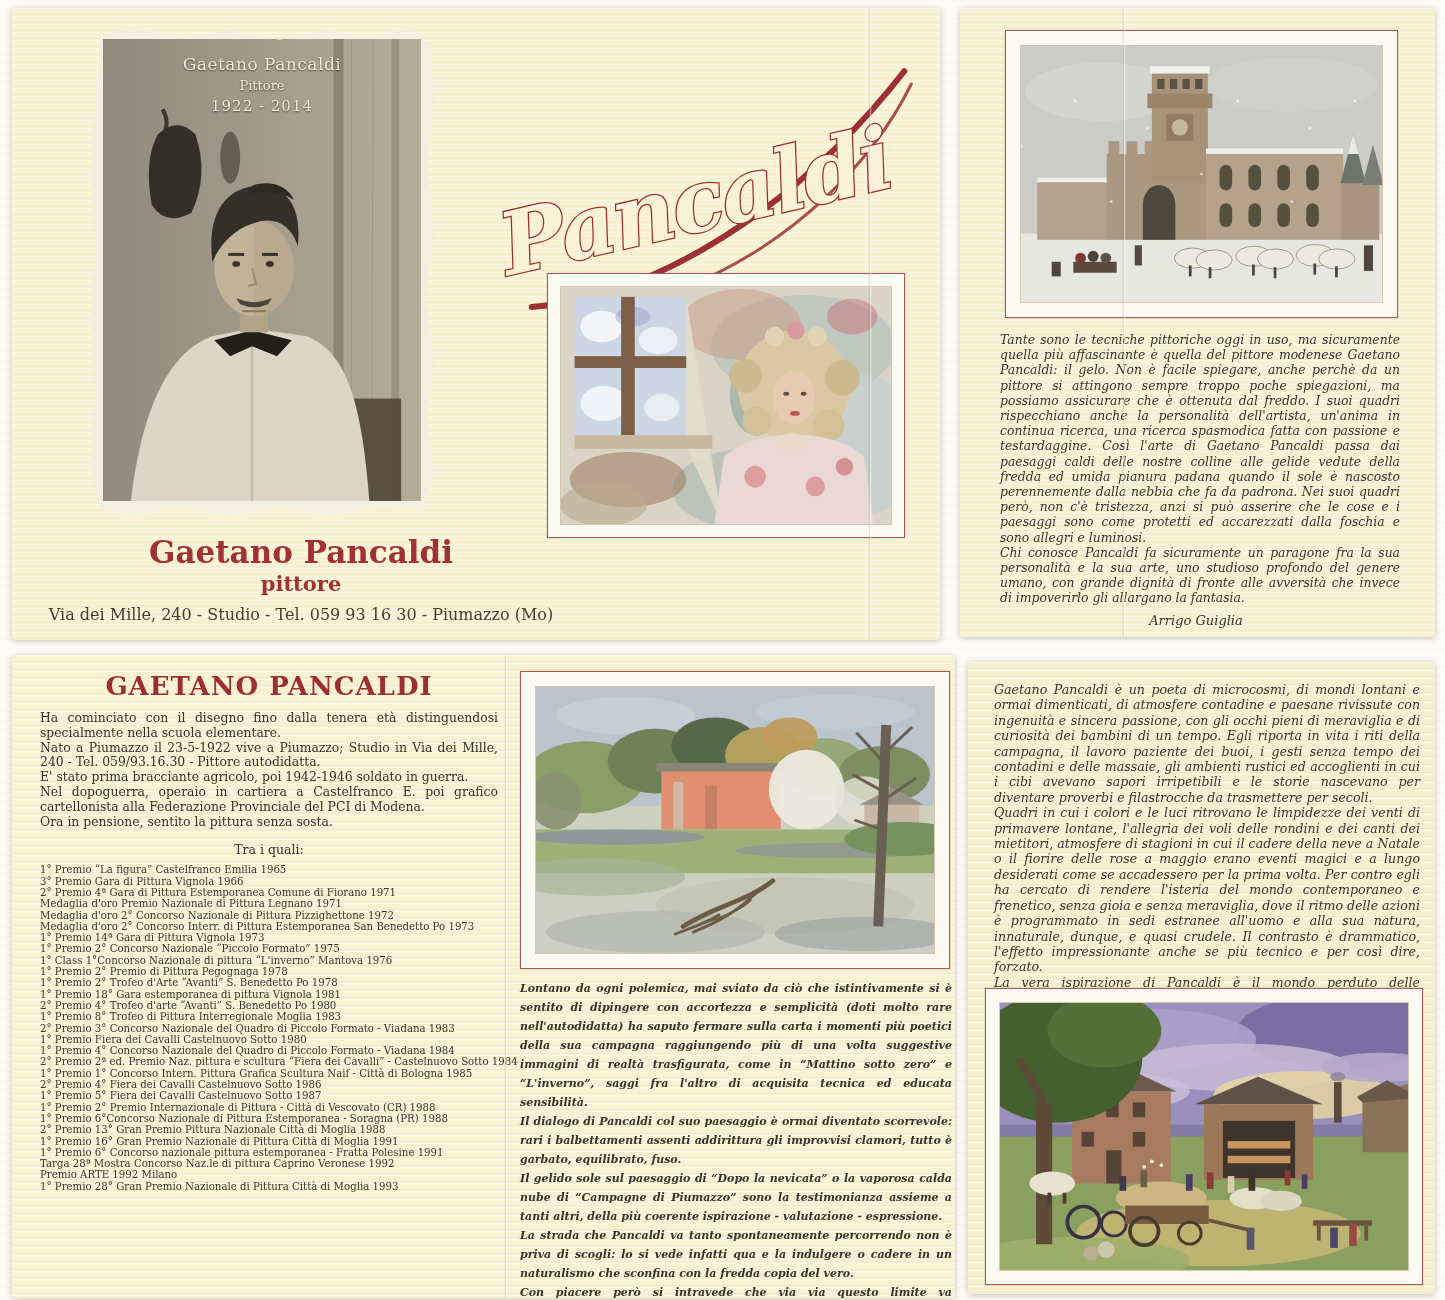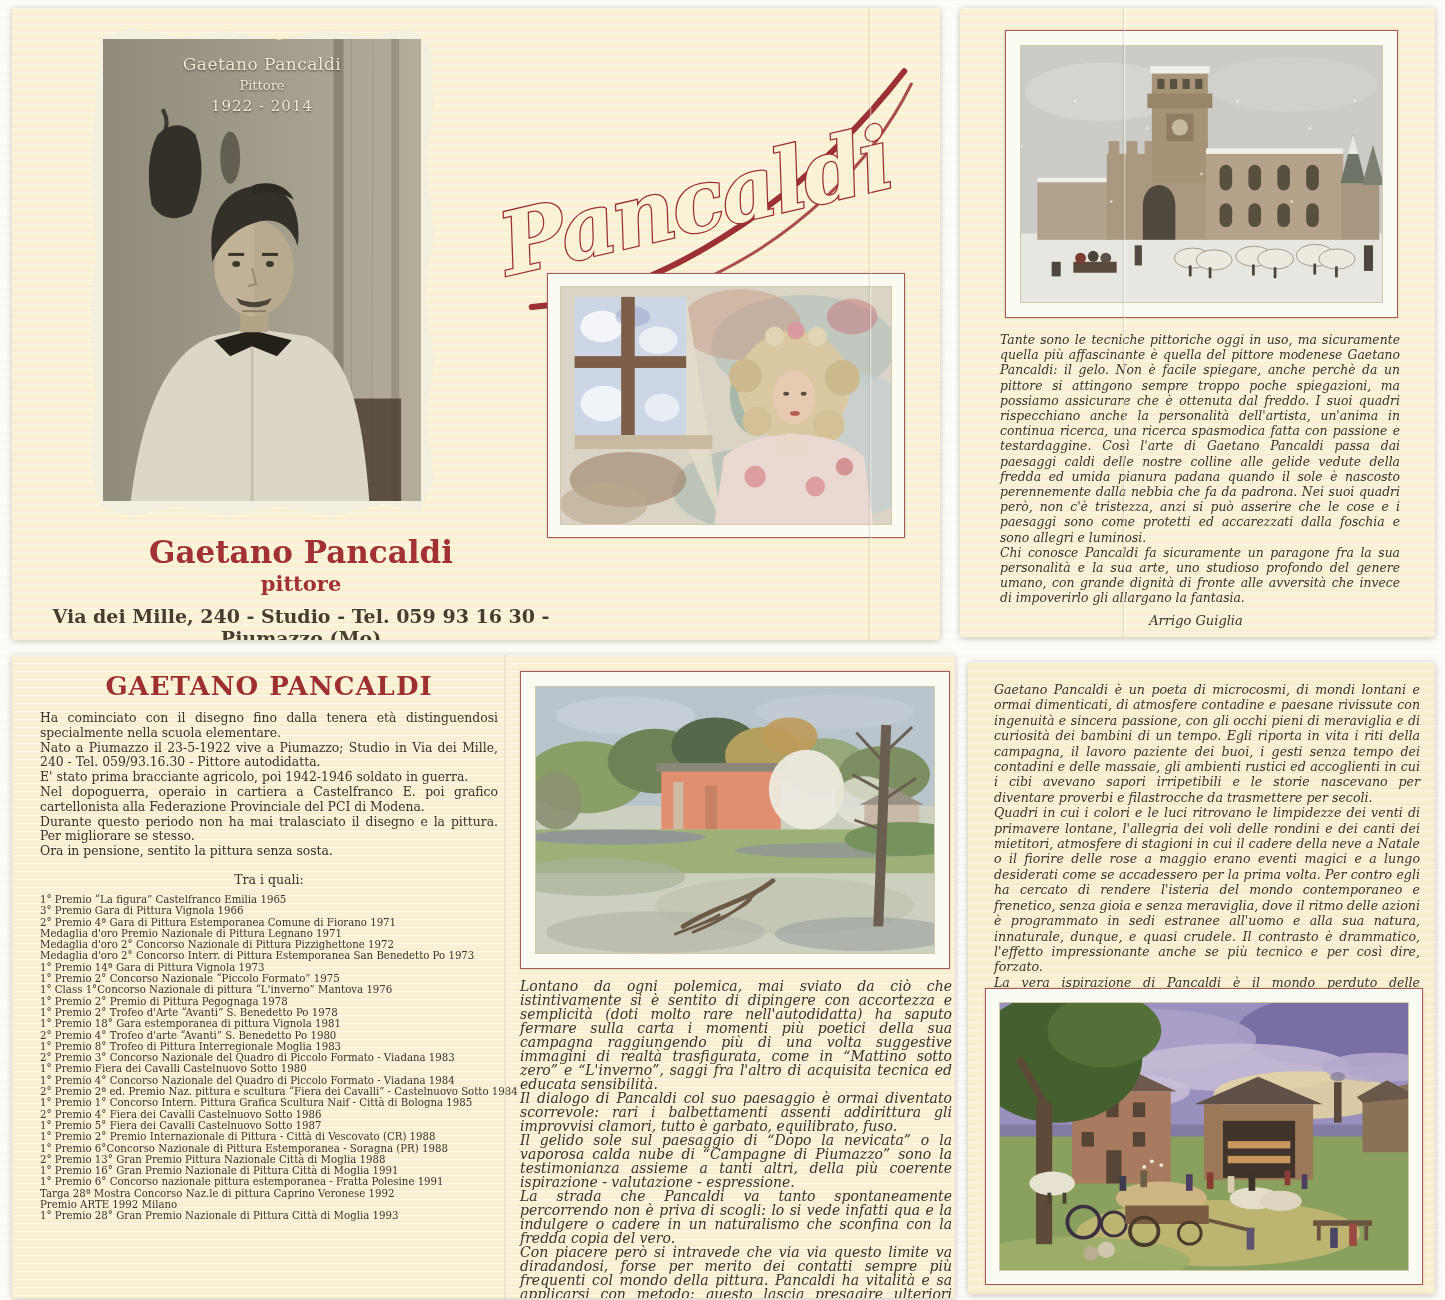--- a/index.html
+++ b/index.html
@@ -31,40 +31,40 @@
   .photo-caption{position:absolute;left:0;right:0;top:26px;text-align:center;color:#f2ead4;
     text-shadow:0 1px 2px rgba(0,0,0,.55);}
   .pc-name{font-size:17px;letter-spacing:.5px;}
   .pc-role{font-size:13px;margin-top:4px;}
   .pc-years{font-size:15px;margin-top:4px;letter-spacing:1px;}
   .signature-wrap{position:absolute;left:468px;top:48px;width:460px;height:268px;transform:rotate(-13deg);}
   .mini-frame{left:535px;top:265px;width:358px;height:265px;padding:12px;}
   .front-footer{position:absolute;left:28px;top:526px;width:522px;text-align:center;}
   .ff-name{font-size:31px;font-weight:bold;color:#a23136;}
   .ff-role{font-size:21px;font-weight:bold;color:#a23136;margin-top:1px;}
-  .ff-addr{font-size:19px;color:#453e2f;margin-top:9px;font-weight:bold;}
+  .ff-addr{font-size:16px;color:#453e2f;margin-top:9px;}
 
   
   .itext{position:absolute;}
   .itext p{font-style:italic;text-align:justify;color:#38332b;margin:0;}
   .sig{font-style:italic;text-align:center;color:#38332b;margin-top:7px;padding-right:8px;}
   .tr-frame{left:45px;top:22px;width:393px;height:288px;}
   .tr-text{left:40px;top:324px;width:400px;}
   .tr-text p{font-size:12.4px;line-height:15.2px;}
   .tr-text .sig{font-size:13px;}
 
   
   .bl-left{position:absolute;left:28px;top:16px;width:458px;}
   .bl-heading{margin:0 0 10px;text-align:center;font-size:26px;font-weight:bold;color:#9e2f31;letter-spacing:1px;}
   .bio p{margin:0;font-size:12.4px;line-height:14.8px;text-align:justify;color:#37322a;}
   .list-intro{text-align:center;font-size:12.5px;margin:13px 0 7px;color:#37322a;}
   .awards div{font-size:10.2px;line-height:11.3px;white-space:nowrap;color:#3a352c;}
   .bc-frame{left:508px;top:16px;width:430px;height:298px;}
   .bc-text{left:508px;top:324px;width:432px;}
-  .bc-text p{font-size:14px;line-height:14px;}
+  .bc-text p{font-size:11px;line-height:19px;font-weight:bold;}
   .bc-text .sig{font-size:12.6px;}
 
   
   .br-text{left:26px;top:20px;width:426px;}
   .br-text p{font-size:12.6px;line-height:15.4px;}
   .br-text .sig{font-size:13px;}
   .br-frame{left:17px;top:326px;width:438px;height:297px;padding:13px;}
 </style>
 </head>
 <body>
@@ -278,21 +278,20 @@
 
   <div class="page page-bl">
 
     <div class="bl-left">
       <h1 class="bl-heading">GAETANO PANCALDI</h1>
       <div class="bio">
           <p>Ha cominciato con il disegno fino dalla tenera età distinguendosi specialmente nella scuola elementare.</p>
           <p>Nato a Piumazzo il 23-5-1922 vive a Piumazzo; Studio in Via dei Mille, 240 - Tel. 059/93.16.30 - Pittore autodidatta.</p>
           <p>E' stato prima bracciante agricolo, poi 1942-1946 soldato in guerra.</p>
           <p>Nel dopoguerra, operaio in cartiera a Castelfranco E. poi grafico cartellonista alla Federazione Provinciale del PCI di Modena.</p>
-          <p>Durante questo periodo non ha mai tralasciato il disegno e la pittura. Per migliorare se stesso.</p>
           <p>Ora in pensione, sentito la pittura senza sosta.</p>
         </div>
       <div class="list-intro">Tra i quali:</div>
       <div class="awards">
           <div>1° Premio “La figura” Castelfranco Emilia 1965</div>
           <div>3° Premio Gara di Pittura Vignola 1966</div>
           <div>2° Premio 4ª Gara di Pittura Estemporanea Comune di Fiorano 1971</div>
           <div>Medaglia d'oro Premio Nazionale di Pittura Legnano 1971</div>
           <div>Medaglia d'oro 2° Concorso Nazionale di Pittura Pizzighettone 1972</div>
           <div>Medaglia d'oro 2° Concorso Interr. di Pittura Estemporanea San Benedetto Po 1973</div>

